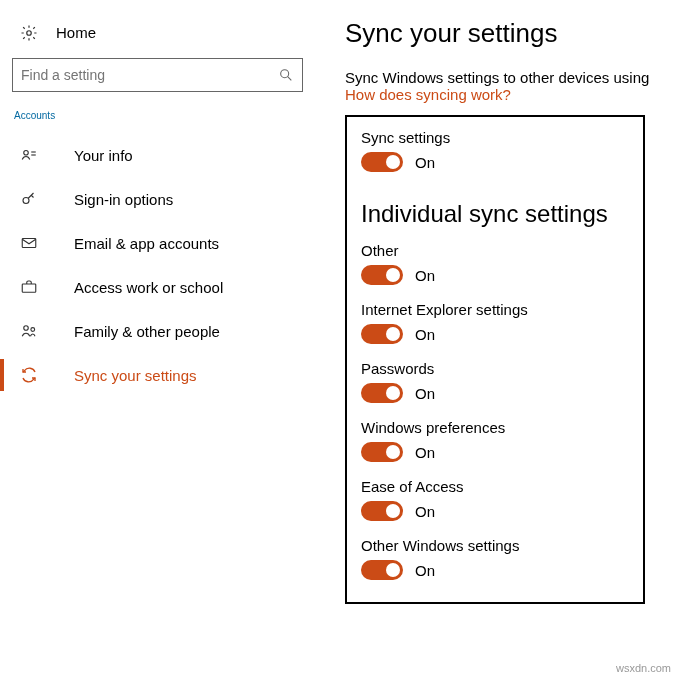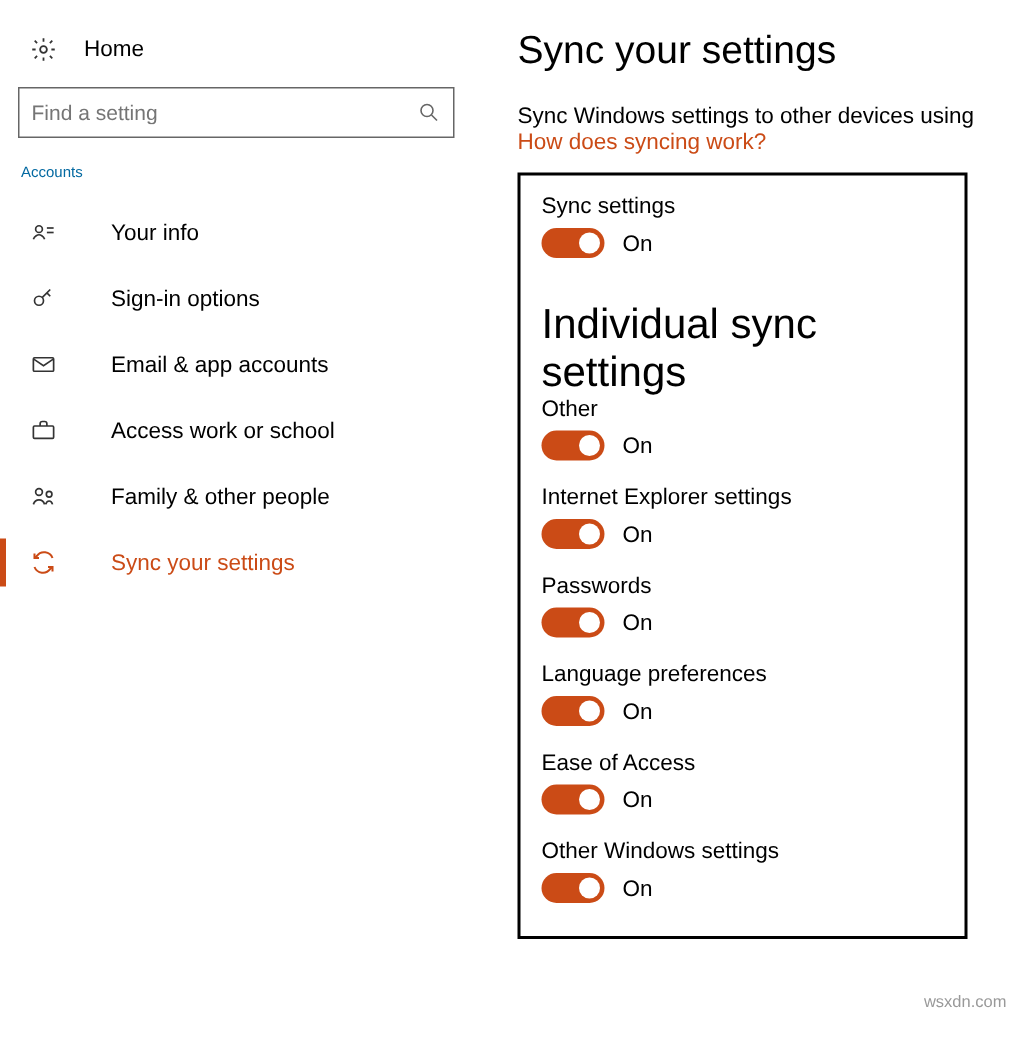--- a/index.html
+++ b/index.html
@@ -66,21 +66,21 @@
   .page-title { font-size: 26px; font-weight: 400; margin-bottom: 20px; }
   .desc { font-size: 15px; margin-bottom: 0; }
   .link { color: #cb4b16; font-size: 15px; cursor: pointer; display:inline-block; }
   .framed {
     border: 2px solid #000;
     margin-top: 12px;
     padding: 12px 14px 18px 14px;
     width: 300px;
   }
   .setting-label { font-size: 15px; margin-bottom: 6px; }
-  .sub-title { font-size: 28px; font-weight: 400; margin: 28px 0 0 0; }
+  .sub-title { font-size: 24px; font-weight: 400; margin: 28px 0 14px 0; }
   .toggle-row { display:flex; align-items:center; margin-bottom: 4px; }
   .toggle {
     width: 42px; height: 20px;
     background: #cb4b16;
     border-radius: 10px;
     position: relative;
     cursor: pointer;
   }
   .toggle::after {
     content:"";
@@ -228,21 +228,21 @@
 
       <div class="group">
         <div class="setting-label">Passwords</div>
         <div class="toggle-row">
           <div class="toggle"></div>
           <span class="toggle-state">On</span>
         </div>
       </div>
 
       <div class="group">
-        <div class="setting-label">Language preferences</div>
+        <div class="setting-label">Windows preferences</div>
         <div class="toggle-row">
           <div class="toggle"></div>
           <span class="toggle-state">On</span>
         </div>
       </div>
 
       <div class="group">
         <div class="setting-label">Ease of Access</div>
         <div class="toggle-row">
           <div class="toggle"></div>

